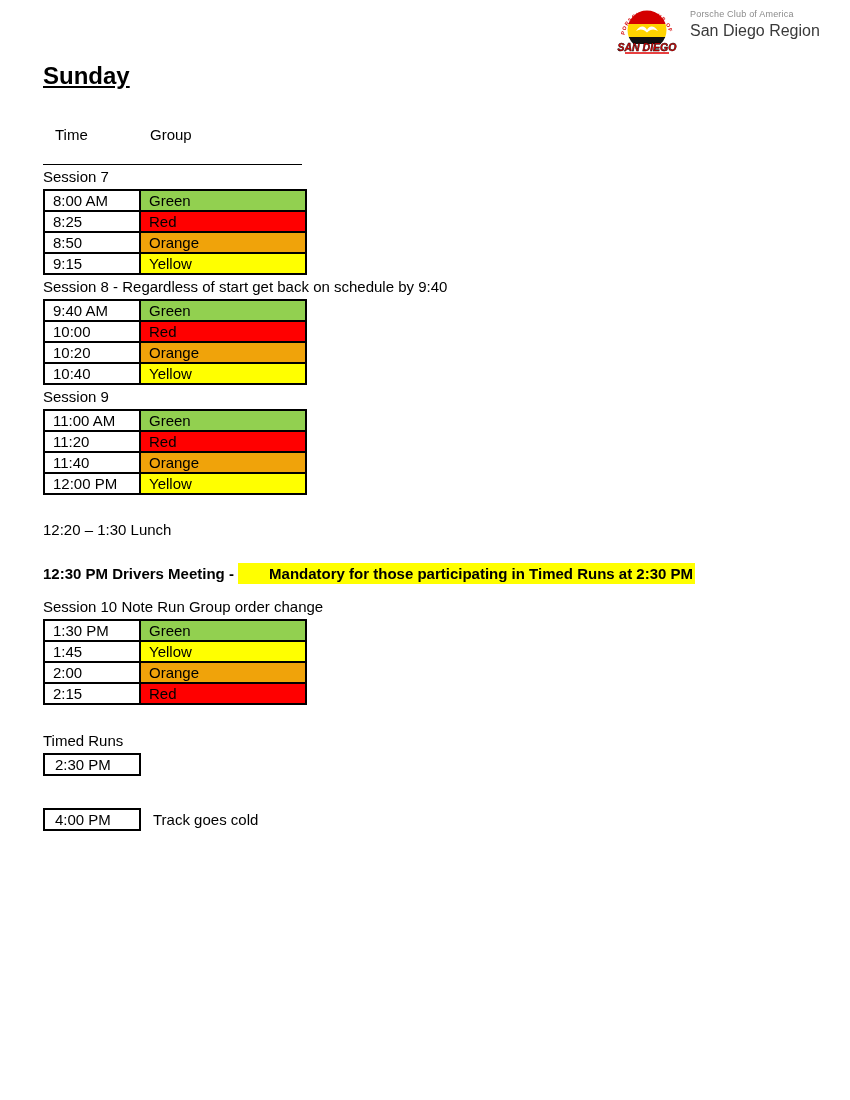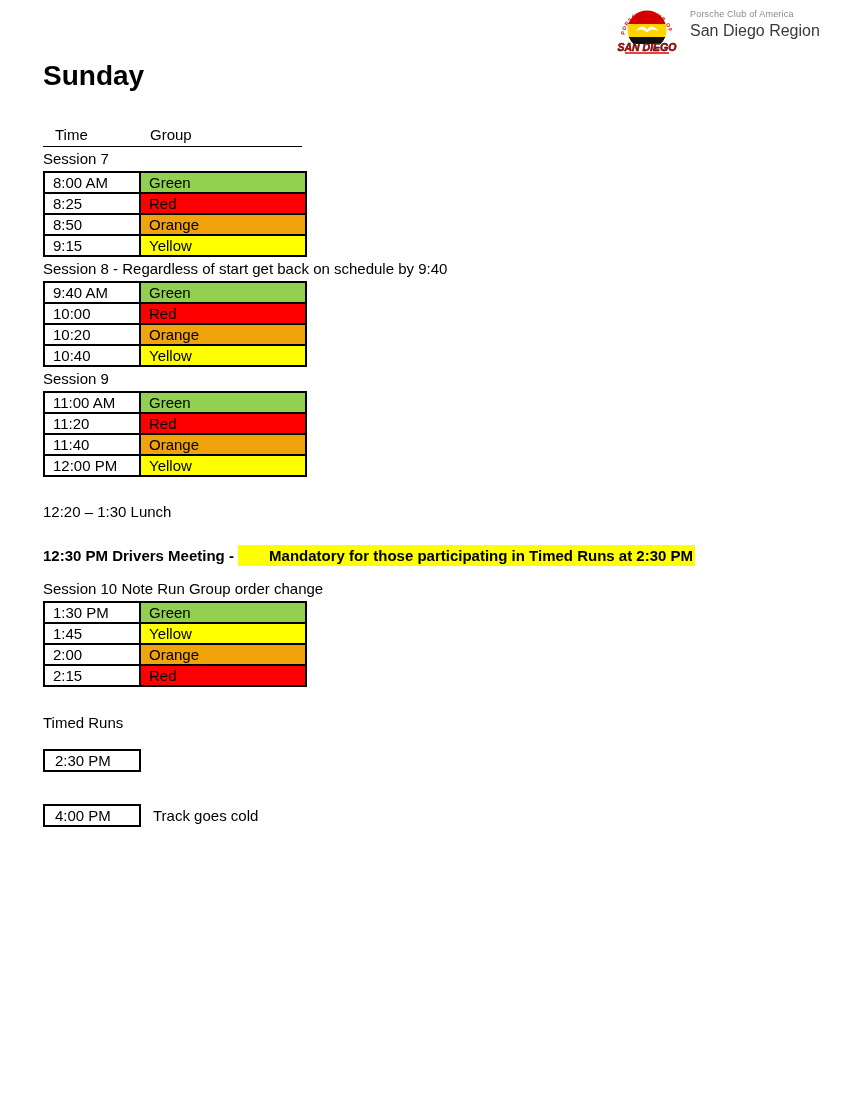--- a/index.html
+++ b/index.html
@@ -9,47 +9,47 @@
     position: relative; overflow: hidden;
   }
   
   .header { position: absolute; top: 3px; left: 612px; display: flex; align-items: flex-start; }
   .logo-svg { display: block; }
   .org-block { margin-left: 8px; padding-top: 6px; }
   .org-small { font-size: 9px; color: #8a8a8a; letter-spacing: 0.2px; }
   .org-large { font-size: 16px; color: #3a3a3a; margin-top: 3px; }
 
   
-  .page-title { font-size: 28px; font-weight: bold; margin: 62px 0 0 43px; line-height: 28px; }
+  .page-title { font-size: 24px; font-weight: bold; margin: 62px 0 0 43px; line-height: 28px; text-decoration: underline; }
 
   
   .schedule { margin-left: 43px; width: 720px; }
   .col-head {
     margin-top: 36px; width: 259px; border-bottom: 1px solid #000;
-    display: flex; font-size: 15px; padding-bottom: 3px;
+    display: flex; font-size: 15px; padding-bottom: 21px;
   }
   .col-head .time-h { width: 107px; padding-left: 12px; box-sizing: border-box; }
   .session-label { font-size: 15px; line-height: 20px; margin-top: 2px; }
   .run-table { border-collapse: collapse; margin-top: 2px; margin-bottom: 2px; padding-left: 22px; }
   .run-table td {
     border: 2px solid #000; height: 19px; font-size: 15px;
     padding: 0 0 0 8px; vertical-align: middle;
   }
   .time-cell { width: 86px; background: #fff; }
   .group-cell { width: 156px; }
 
   .lunch-note { font-size: 15px; margin-top: 26px; }
   .meeting-note { font-size: 15px; font-weight: bold; margin-top: 27px; }
   .meeting-note .hl { padding: 2px 2px; }
 
   .s10 { margin-top: 15px; }
 
   .timed-runs { margin-top: 26px; }
   .timed-runs-label { font-size: 15px; line-height: 20px; }
-  .box-row { display: flex; align-items: center; margin-top: 16px; }
+  .box-row { display: flex; align-items: center; margin-top: 2px; }
   .box-row.second { margin-top: 32px; }
   .time-box {
     width: 84px; border: 2px solid #000; height: 19px; font-size: 15px;
     padding-left: 10px; display: flex; align-items: center; background: #fff;
   }
   .box-desc { font-size: 15px; margin-left: 12px; }
 </style>
 </head>
 <body>
 

